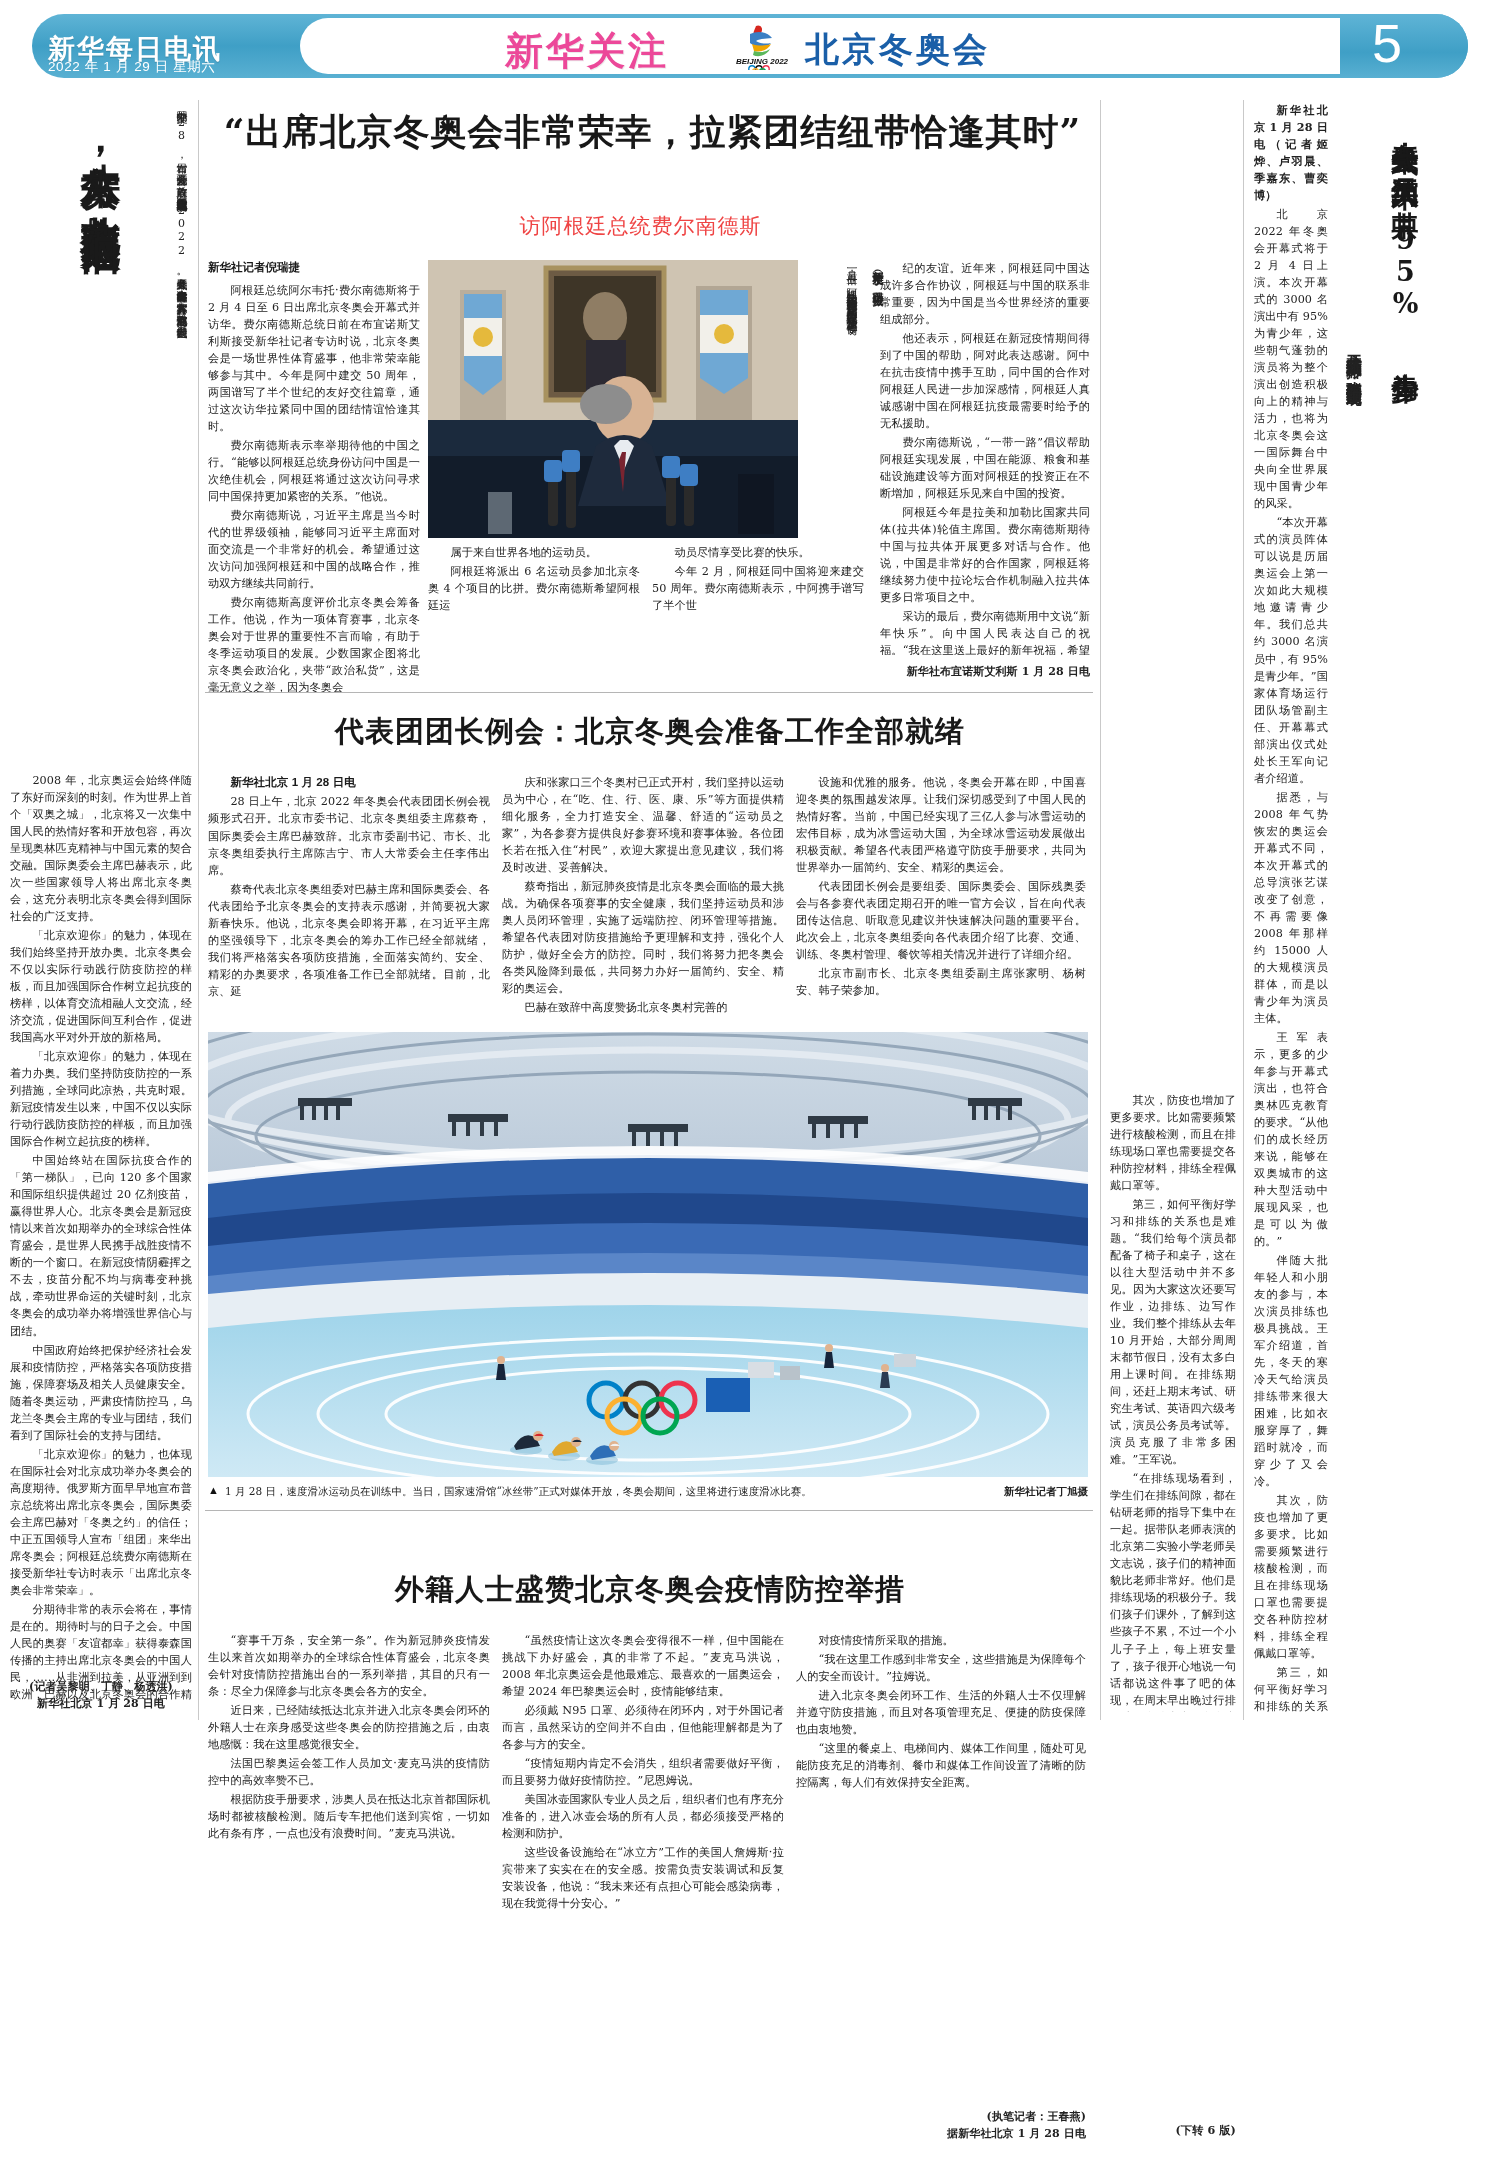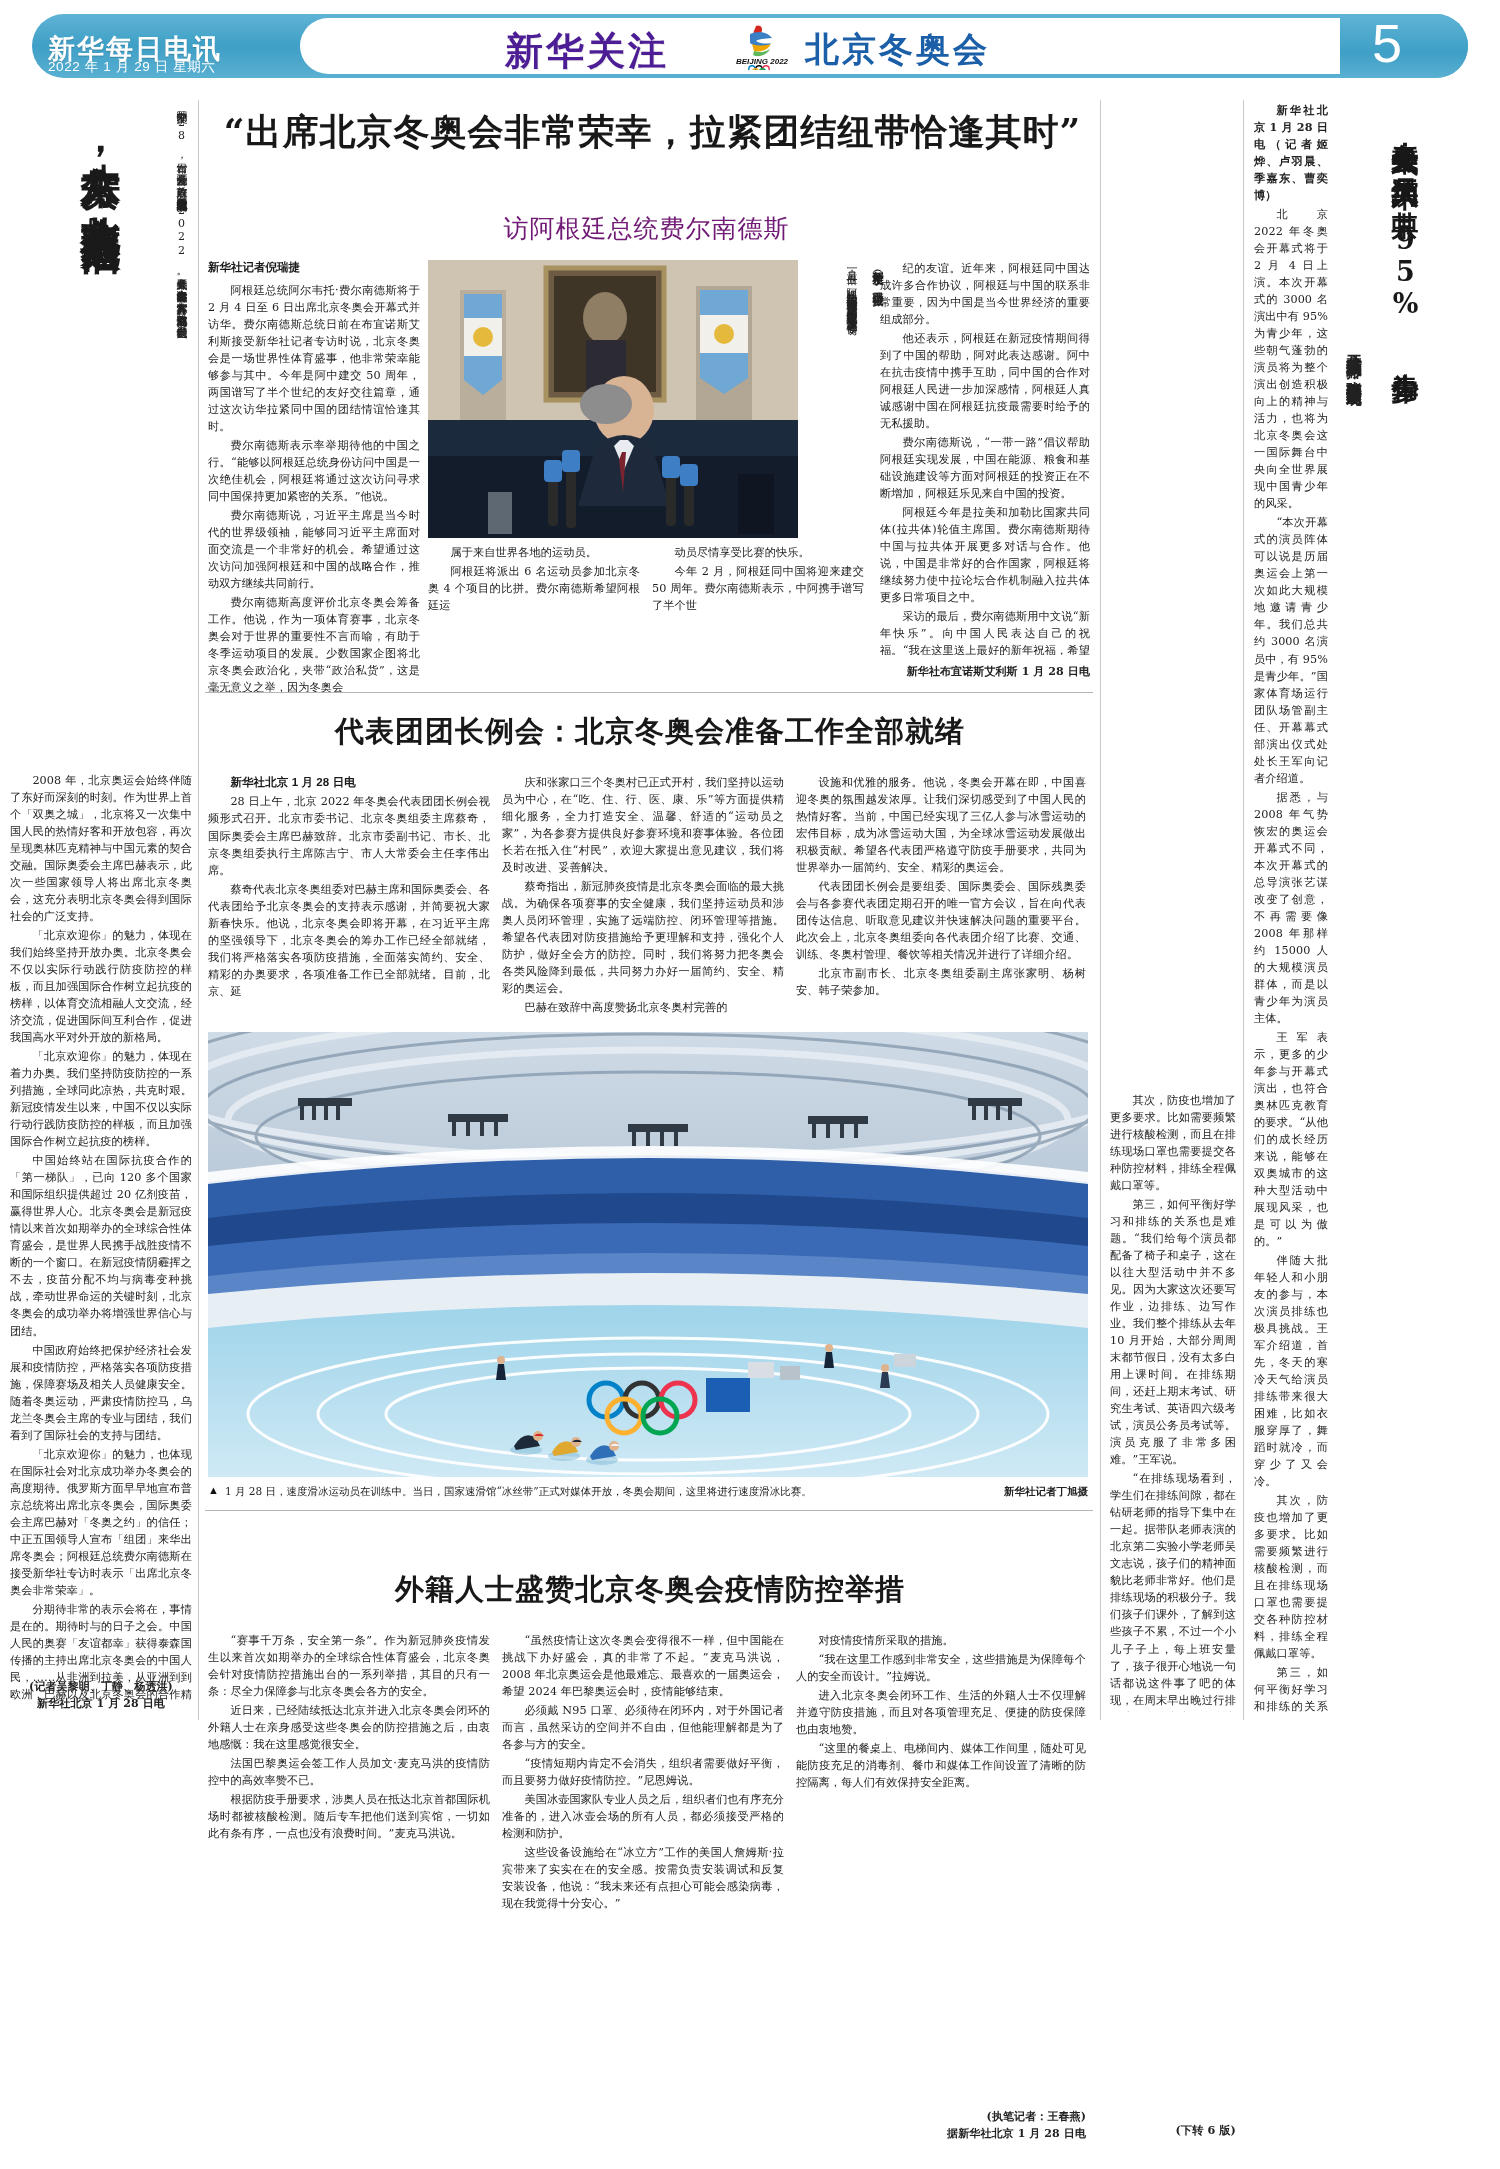--- a/index.html
+++ b/index.html
@@ -44,21 +44,21 @@
   .paper-date{
     position:absolute; left:48px; top:58px; width:260px;
     color:#fff; font-size:13.5px; letter-spacing:.6px;
     font-family:"Liberation Sans",sans-serif;
   }
   .center-brand{
     position:absolute; left:505px; top:22px; width:520px; height:50px;
   }
   .brand-red{
     position:absolute; left:0; top:4px;
-    font-size:38px; font-weight:700; color:#4c1d95;
+    font-size:38px; font-weight:700; color:#ec4899;
     letter-spacing:3px; font-family:"DejaVu Serif",serif;
     text-shadow:1px 1px 0 rgba(0,0,0,.08);
   }
   .brand-logo{
     position:absolute; left:225px; top:0px; width:70px; height:48px;
   }
   .brand-blue{
     position:absolute; left:300px; top:5px;
     font-size:34px; font-weight:700; color:#1a5fa8;
     letter-spacing:3px; font-family:"DejaVu Serif",serif;
@@ -91,22 +91,22 @@
   .colbody p{ margin:0 0 2px 0; text-indent:2em; }
 
   
   .hl-main{
     position:absolute; left:215px; top:18px; width:875px;
     text-align:center; font-size:36px; font-weight:700;
     letter-spacing:1px; color:#181818;
     font-family:"DejaVu Serif",serif; line-height:1.18;
   }
   .hl-sub{
-    position:absolute; left:209px; top:120px; width:875px;
-    text-align:center; font-size:25px; font-weight:400; color:#701a75;
+    position:absolute; left:203px; top:120px; width:875px;
+    text-align:center; font-size:21px; font-weight:400; color:#ef4444;
     font-family:"Liberation Sans",sans-serif; letter-spacing:1px;
   }
   .byline{
     font-size:11.5px; font-weight:700; color:#1a1a1a;
     font-family:"Liberation Sans",sans-serif; margin-bottom:7px;
   }
 
   .photo{
     position:absolute; background:#b9c6d2; overflow:hidden;
   }

